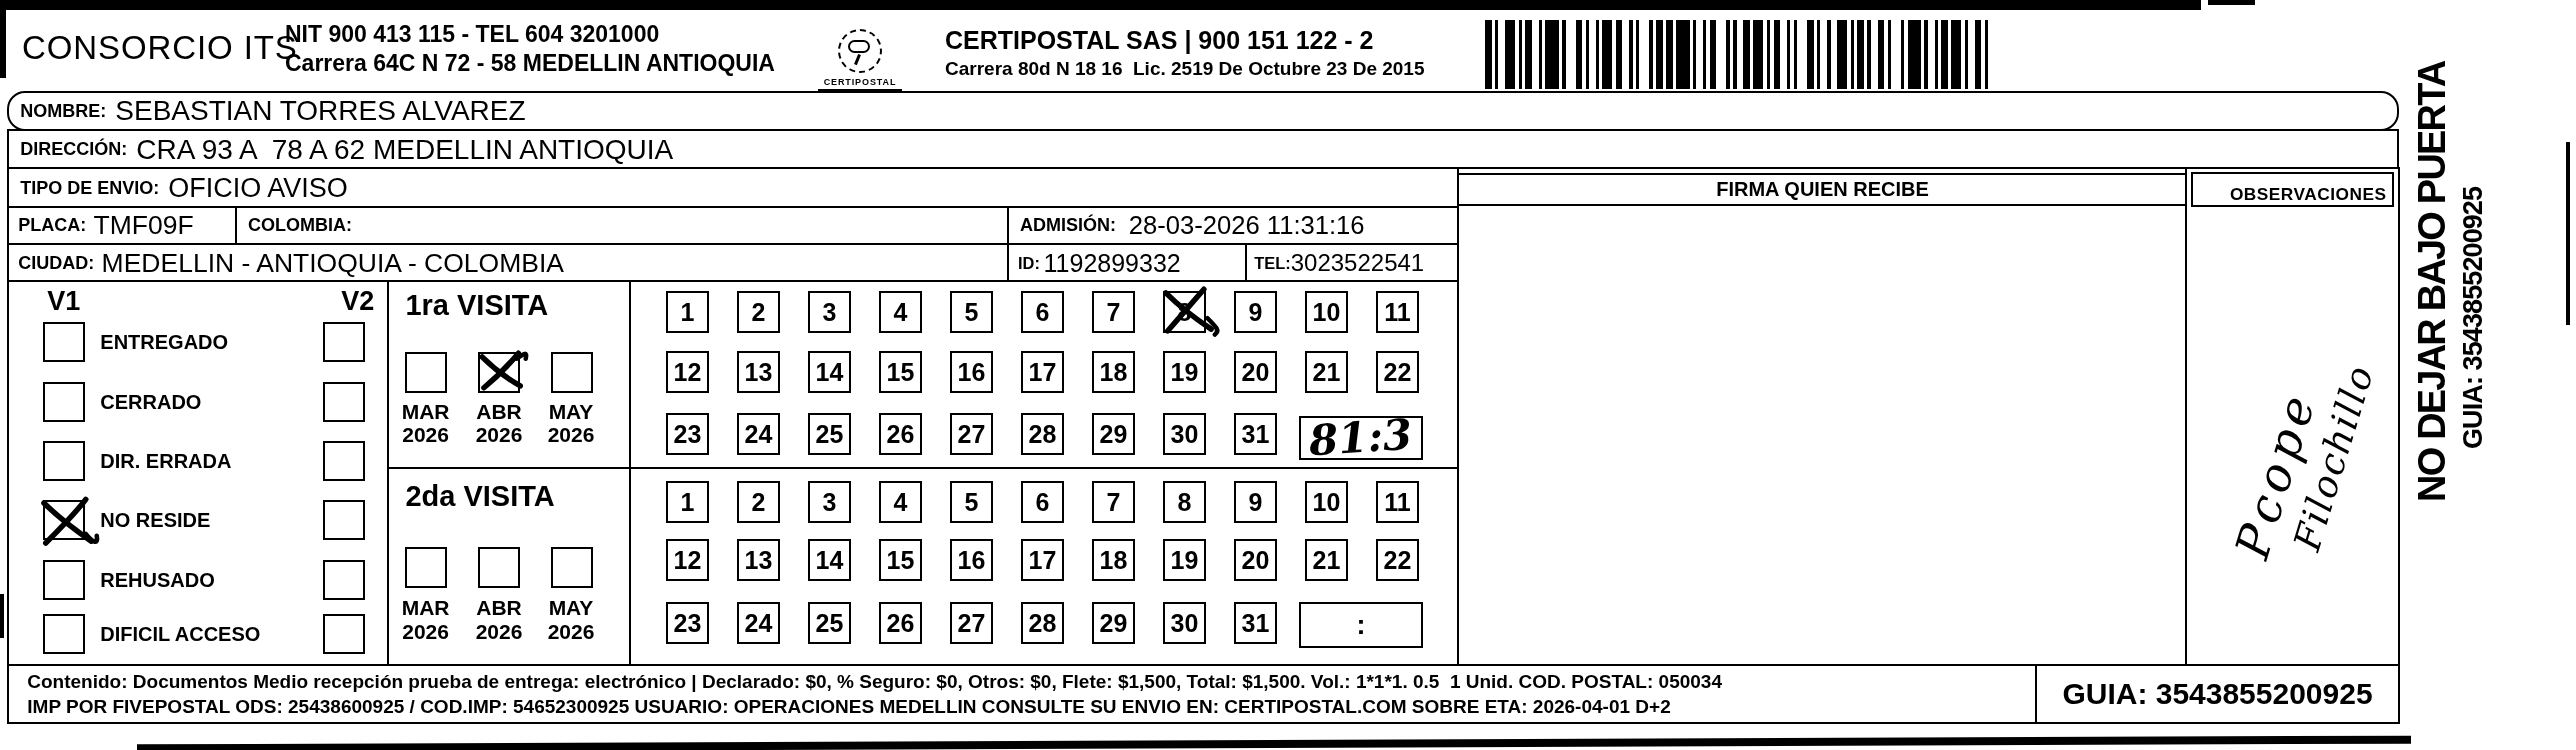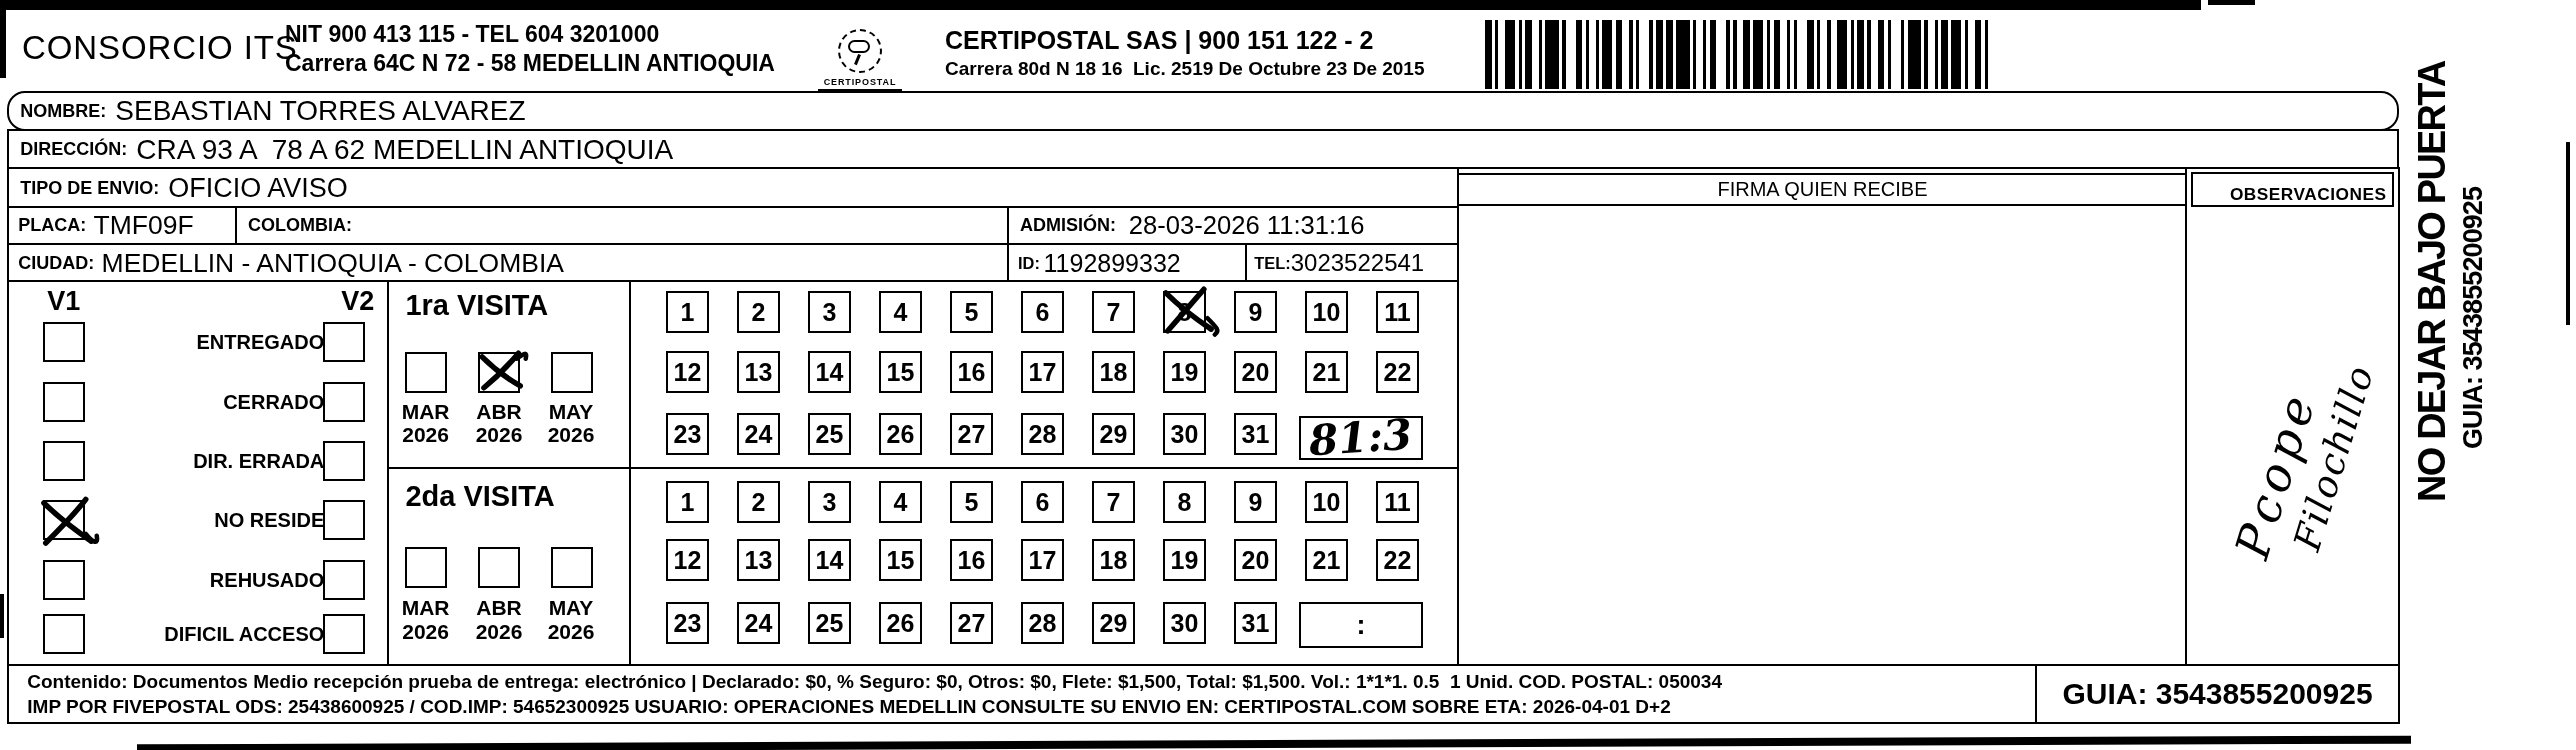--- a/index.html
+++ b/index.html
@@ -13,21 +13,21 @@
   .hdr-co{font-size:33px;letter-spacing:0.9px;}
   .hdr-sm{font-size:23px;font-weight:600;line-height:28px;white-space:pre;}
   .hdr-cp1{font-size:25px;font-weight:bold;white-space:pre;}
   .hdr-cp2{font-size:19px;font-weight:600;white-space:pre;}
   .chk{position:absolute;width:42px;height:40px;border:2.7px solid #000;box-sizing:border-box;background:#fff;}
   .daybox{width:43px;height:42px;border:2.7px solid #000;box-sizing:border-box;display:flex;align-items:center;justify-content:center;font-weight:bold;font-size:25px;background:#fff;flex:0 0 auto;}
   .dayrow{position:absolute;left:35px;display:flex;gap:28px;}
   .sec-title{position:absolute;font-weight:bold;font-size:29px;}
   .mon-lbl{position:absolute;width:64px;text-align:center;font-weight:bold;font-size:21px;line-height:22px;}
   .vhead{position:absolute;font-weight:bold;font-size:27px;}
-  .slabel{position:absolute;font-weight:bold;font-size:20px;line-height:40px;text-align:right;width:224px;left:91px;}
+  .slabel{position:absolute;font-weight:bold;font-size:20px;line-height:40px;text-align:left;width:224px;left:91px;}
   .xmark{position:absolute;pointer-events:none;}
   .hand{font-family:"DejaVu Serif",serif;font-style:italic;}
   .timebox{position:absolute;border:2.7px solid #000;box-sizing:border-box;background:#fff;display:flex;align-items:center;justify-content:center;}
   .vtext{position:absolute;transform:rotate(-90deg);transform-origin:0 0;white-space:nowrap;}
   .footer-line{position:absolute;left:18px;font-weight:bold;white-space:pre;}
   .barcode{position:absolute;display:flex;align-items:stretch;}
   .barcode div{height:100%;}
   .sig{position:absolute;text-align:center;white-space:nowrap;}
 </style>
 </head>
@@ -354,21 +354,21 @@
       <div class="daybox">10</div>
       <div class="daybox">11</div>
     </div>
   <div class="timebox" style="left:668px;top:133px;width:124px;height:46px;">
     <span style="font-size:27px;font-weight:bold;">:</span>
   </div>
 </div>
 
 <div class="cell" style="left:1457px;top:167px;width:731px;height:499px;">
   <div style="position:absolute;left:0;top:3.7px;width:100%;height:33px;border-top:2.7px solid #000;border-bottom:2.7px solid #000;box-sizing:border-box;display:flex;align-items:center;justify-content:center;">
-    <span style="font-weight:normal;font-size:20px;">FIRMA QUIEN RECIBE</span>
+    <span style="font-weight:bold;font-size:20px;">FIRMA QUIEN RECIBE</span>
   </div>
 </div>
 
 <div class="cell" style="left:2185px;top:167px;width:215px;height:499px;">
   <div style="position:absolute;left:3.7px;top:2.7px;width:203px;height:35px;border:2.7px solid #000;box-sizing:border-box;display:flex;align-items:flex-end;justify-content:center;padding-left:32px;">
     <span style="font-weight:bold;font-size:17.3px;letter-spacing:0.5px;">OBSERVACIONES</span>
   </div>
 </div>
 
 <div class="sig hand" style="left:2166px;top:447px;width:219px;font-size:47px;letter-spacing:5.5px;transform:rotate(-73deg);">Pcope</div>

